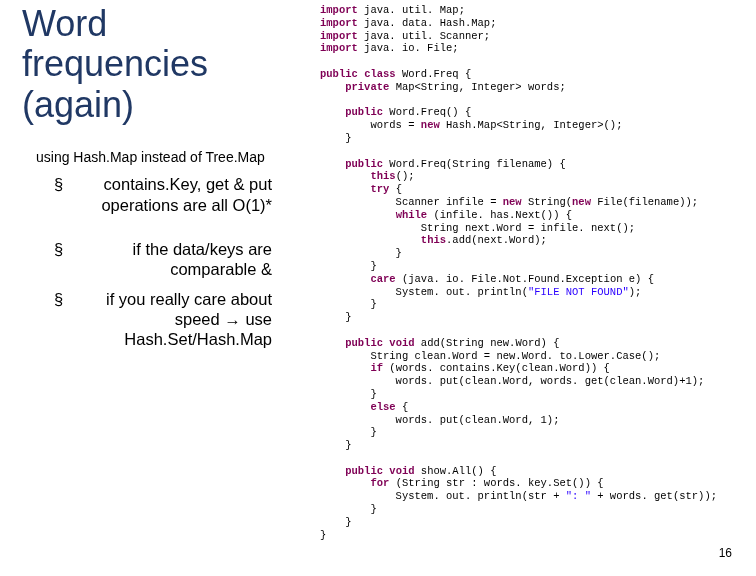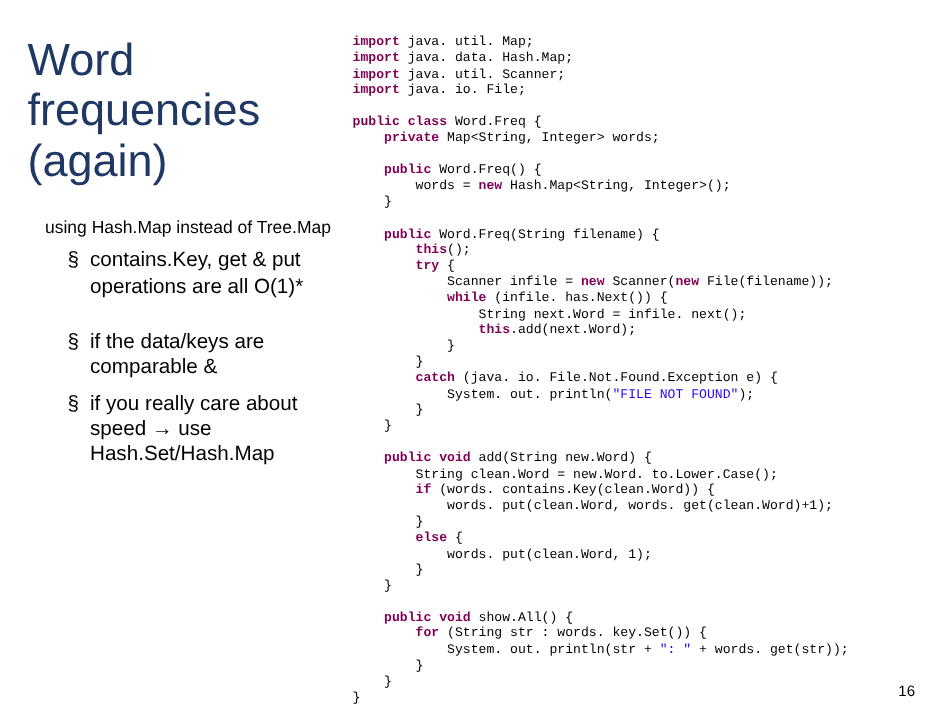--- a/index.html
+++ b/index.html
@@ -8,21 +8,22 @@
     height: 576px;
     background: #fff;
     font-family: Arial, sans-serif;
     position: relative;
     overflow: hidden;
   }
   .slide {
     display: flex;
     width: 100%;
     height: 100%;
-    padding: 28px 14px 0 22px;
+    padding: 4px 14px 0 22px;
+    gap: 38px;
   }
   .left-col {
     width: 250px;
     flex-shrink: 0;
   }
   .title {
     color: #203864;
     font-size: 36px;
     line-height: 1.12;
     margin-bottom: 24px;
@@ -30,20 +31,21 @@
   }
   .subtitle {
     font-size: 14px;
     line-height: 1.25;
     margin-left: 14px;
     margin-bottom: 8px;
   }
   .bullets {
     margin-left: 34px;
     list-style: none;
+    text-align: right;
   }
   .bullets li {
     font-size: 16.5px;
     line-height: 1.22;
     margin-bottom: 10px;
     position: relative;
     padding-left: 16px;
   }
   .bullets li::before {
     content: "§";
@@ -98,27 +100,27 @@
 <span class="kw">public</span><span> </span><span class="kw">class</span><span> Word.Freq {</span>
 <span>    </span><span class="kw">private</span><span> Map&lt;String, Integer&gt; words;</span>
 
 <span>    </span><span class="kw">public</span><span> Word.Freq() {</span>
 <span>        words = </span><span class="kw">new</span><span> Hash.Map&lt;String, Integer&gt;();</span>
 <span>    }</span>
 
 <span>    </span><span class="kw">public</span><span> Word.Freq(String filename) {</span>
 <span>        </span><span class="kw">this</span><span>();</span>
 <span>        </span><span class="kw">try</span><span> {</span>
-<span>            Scanner infile = </span><span class="kw">new</span><span> Scanner(</span><span class="kw">new</span><span> File(filename));</span>
+<span>            Scanner infile = </span><span class="kw">new</span><span> String(</span><span class="kw">new</span><span> File(filename));</span>
 <span>            </span><span class="kw">while</span><span> (infile. has.Next()) {</span>
 <span>                String next.Word = infile. next();</span>
 <span>                </span><span class="kw">this</span><span>.add(next.Word);</span>
 <span>            }</span>
 <span>        }</span>
-<span>        </span><span class="kw">catch</span><span> (java. io. File.Not.Found.Exception e) {</span>
+<span>        </span><span class="kw">care</span><span> (java. io. File.Not.Found.Exception e) {</span>
 <span>            System. out. println(</span><span class="str">"FILE NOT FOUND"</span><span>);</span>
 <span>        }</span>
 <span>    }</span>
 
 <span>    </span><span class="kw">public</span><span> </span><span class="kw">void</span><span> add(String new.Word) {</span>
 <span>        String clean.Word = new.Word. to.Lower.Case();</span>
 <span>        </span><span class="kw">if</span><span> (words. contains.Key(clean.Word)) {</span>
 <span>            words. put(clean.Word, words. get(clean.Word)+1);</span>
 <span>        }</span>
 <span>        </span><span class="kw">else</span><span> {</span>

